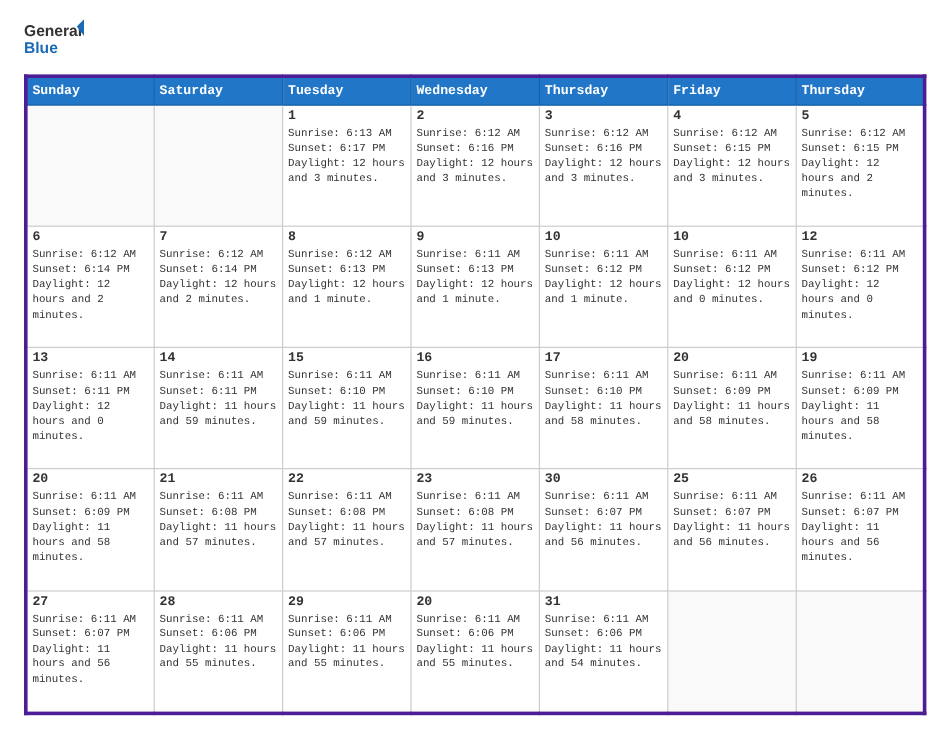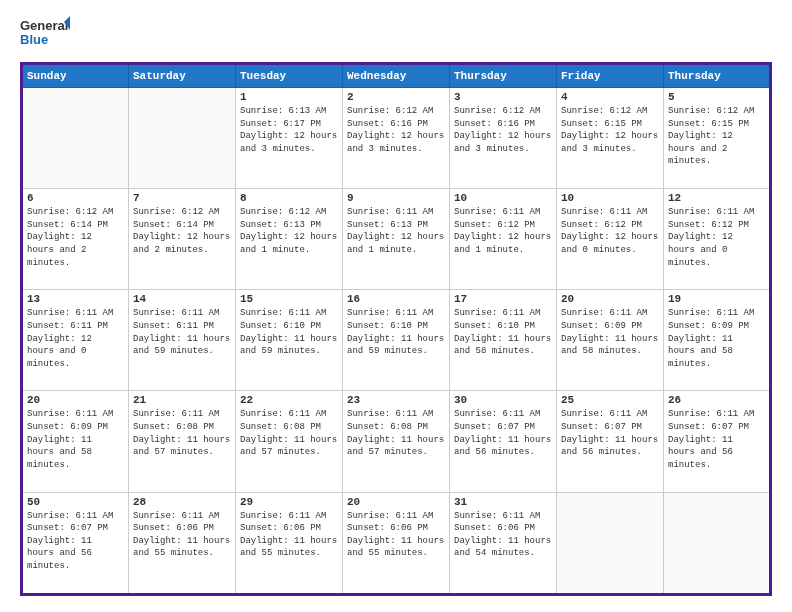--- a/index.html
+++ b/index.html
@@ -220,21 +220,21 @@
             <span class="day-num">25</span>
             <div class="day-info">Sunrise: 6:11 AM<br>Sunset: 6:07 PM<br>Daylight: 11 hours and 56 minutes.</div>
           </td>
           <td>
             <span class="day-num">26</span>
             <div class="day-info">Sunrise: 6:11 AM<br>Sunset: 6:07 PM<br>Daylight: 11 hours and 56 minutes.</div>
           </td>
         </tr>
         <tr>
           <td>
-            <span class="day-num">50</span>
+            <span class="day-num">27</span>
             <div class="day-info">Sunrise: 6:11 AM<br>Sunset: 6:07 PM<br>Daylight: 11 hours and 56 minutes.</div>
           </td>
           <td>
             <span class="day-num">28</span>
             <div class="day-info">Sunrise: 6:11 AM<br>Sunset: 6:06 PM<br>Daylight: 11 hours and 55 minutes.</div>
           </td>
           <td>
             <span class="day-num">29</span>
             <div class="day-info">Sunrise: 6:11 AM<br>Sunset: 6:06 PM<br>Daylight: 11 hours and 55 minutes.</div>
           </td>

